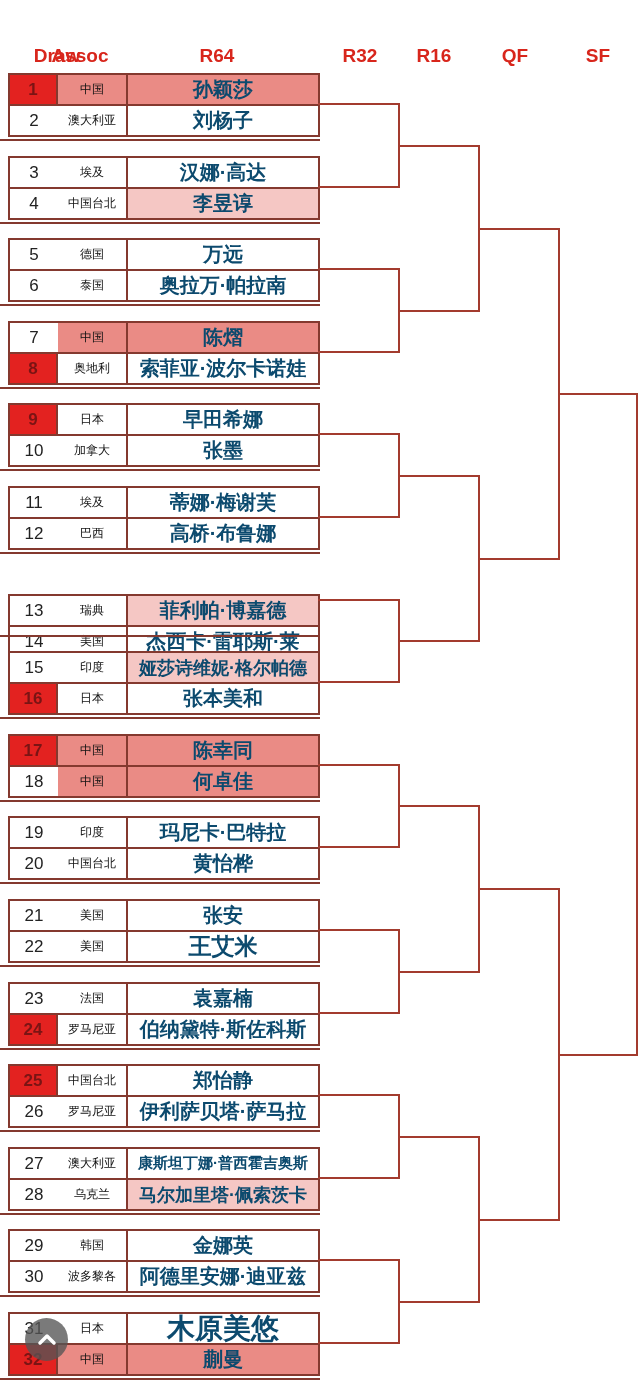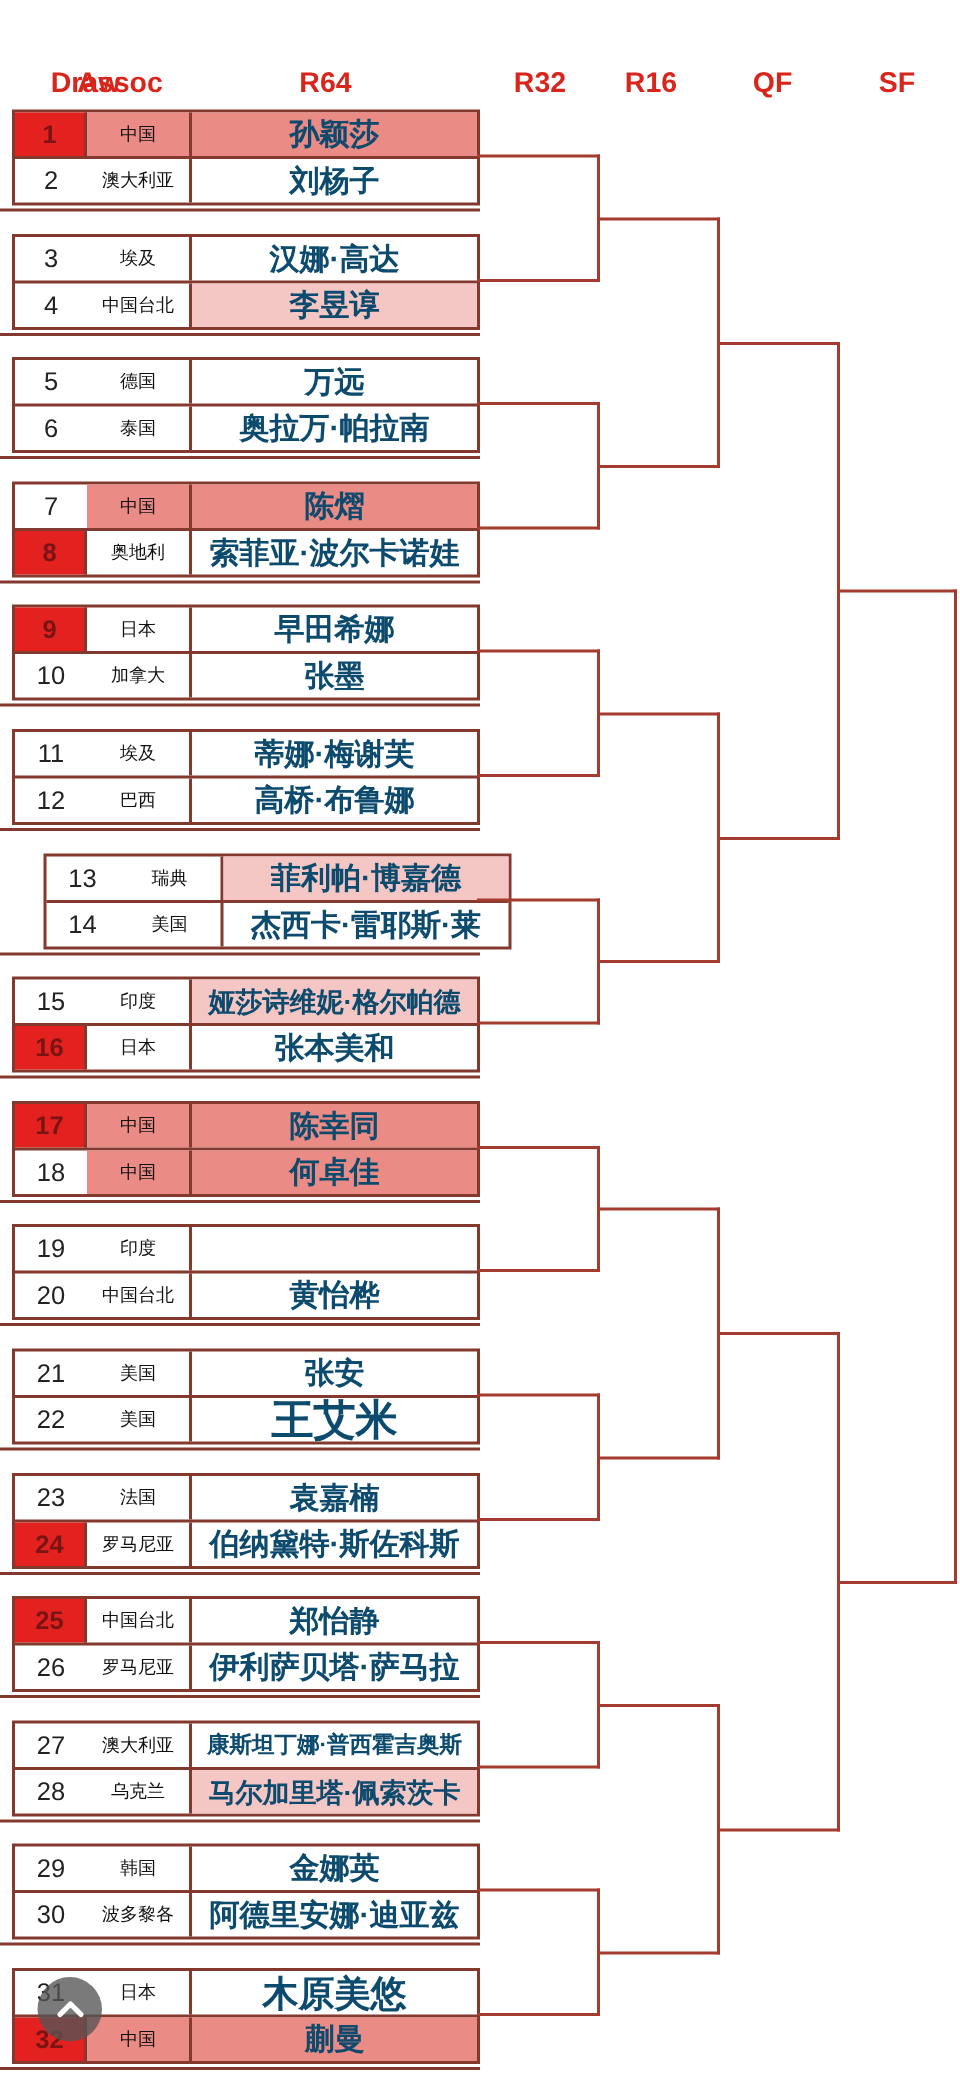--- a/index.html
+++ b/index.html
@@ -191,21 +191,21 @@
           </div>
     <div class="cell assoc">
             <span>巴西</span>
           </div>
     <div class="cell name">
             <span style="font-size: 20px;">高桥·布鲁娜</span>
           </div>
   </div>
       </div>
       <div class="sep" style="top: 552px;"></div>
-      <div class="pair" style="top: 569px; margin-left: 21px;">
+      <div class="pair" style="top: 594px;">
         <div class="row pink">
     <div class="cell draw">
             <span>13</span>
           </div>
     <div class="cell assoc">
             <span>瑞典</span>
           </div>
     <div class="cell name">
             <span style="font-size: 20px;">菲利帕·博嘉德</span>
           </div>
@@ -274,20 +274,23 @@
       </div>
       <div class="sep" style="top: 800px;"></div>
       <div class="pair" style="top: 816px;">
         <div class="row">
     <div class="cell draw">
             <span>19</span>
           </div>
     <div class="cell assoc">
             <span>印度</span>
           </div>
+    <div class="cell name">
+            <span style="font-size: 20px;">玛尼卡·巴特拉</span>
+          </div>
   </div>
         <div class="row">
     <div class="cell draw">
             <span>20</span>
           </div>
     <div class="cell assoc">
             <span>中国台北</span>
           </div>
     <div class="cell name">
             <span style="font-size: 20px; text-align: center;">黄怡桦</span>
@@ -308,21 +311,21 @@
           </div>
   </div>
         <div class="row">
     <div class="cell draw">
             <span>22</span>
           </div>
     <div class="cell assoc">
             <span>美国</span>
           </div>
     <div class="cell name">
-            <span style="font-size: 28px; font-family: Liberation Mono, monospace;">王艾米</span>
+            <span style="font-size: 23px; font-family: Liberation Mono, monospace;">王艾米</span>
           </div>
   </div>
       </div>
       <div class="sep" style="top: 965px;"></div>
       <div class="pair" style="top: 982px;">
         <div class="row">
     <div class="cell draw">
             <span>23</span>
           </div>
     <div class="cell assoc">
@@ -422,21 +425,21 @@
       <div class="sep" style="top: 1295px;"></div>
       <div class="pair" style="top: 1312px;">
         <div class="row">
     <div class="cell draw">
             <span>31</span>
           </div>
     <div class="cell assoc">
             <span>日本</span>
           </div>
     <div class="cell name">
-            <span style="font-size: 24px;">木原美悠</span>
+            <span style="font-size: 28px;">木原美悠</span>
           </div>
   </div>
         <div class="row salmon">
     <div class="cell draw seed">
             <span>32</span>
           </div>
     <div class="cell assoc">
             <span>中国</span>
           </div>
     <div class="cell name">

